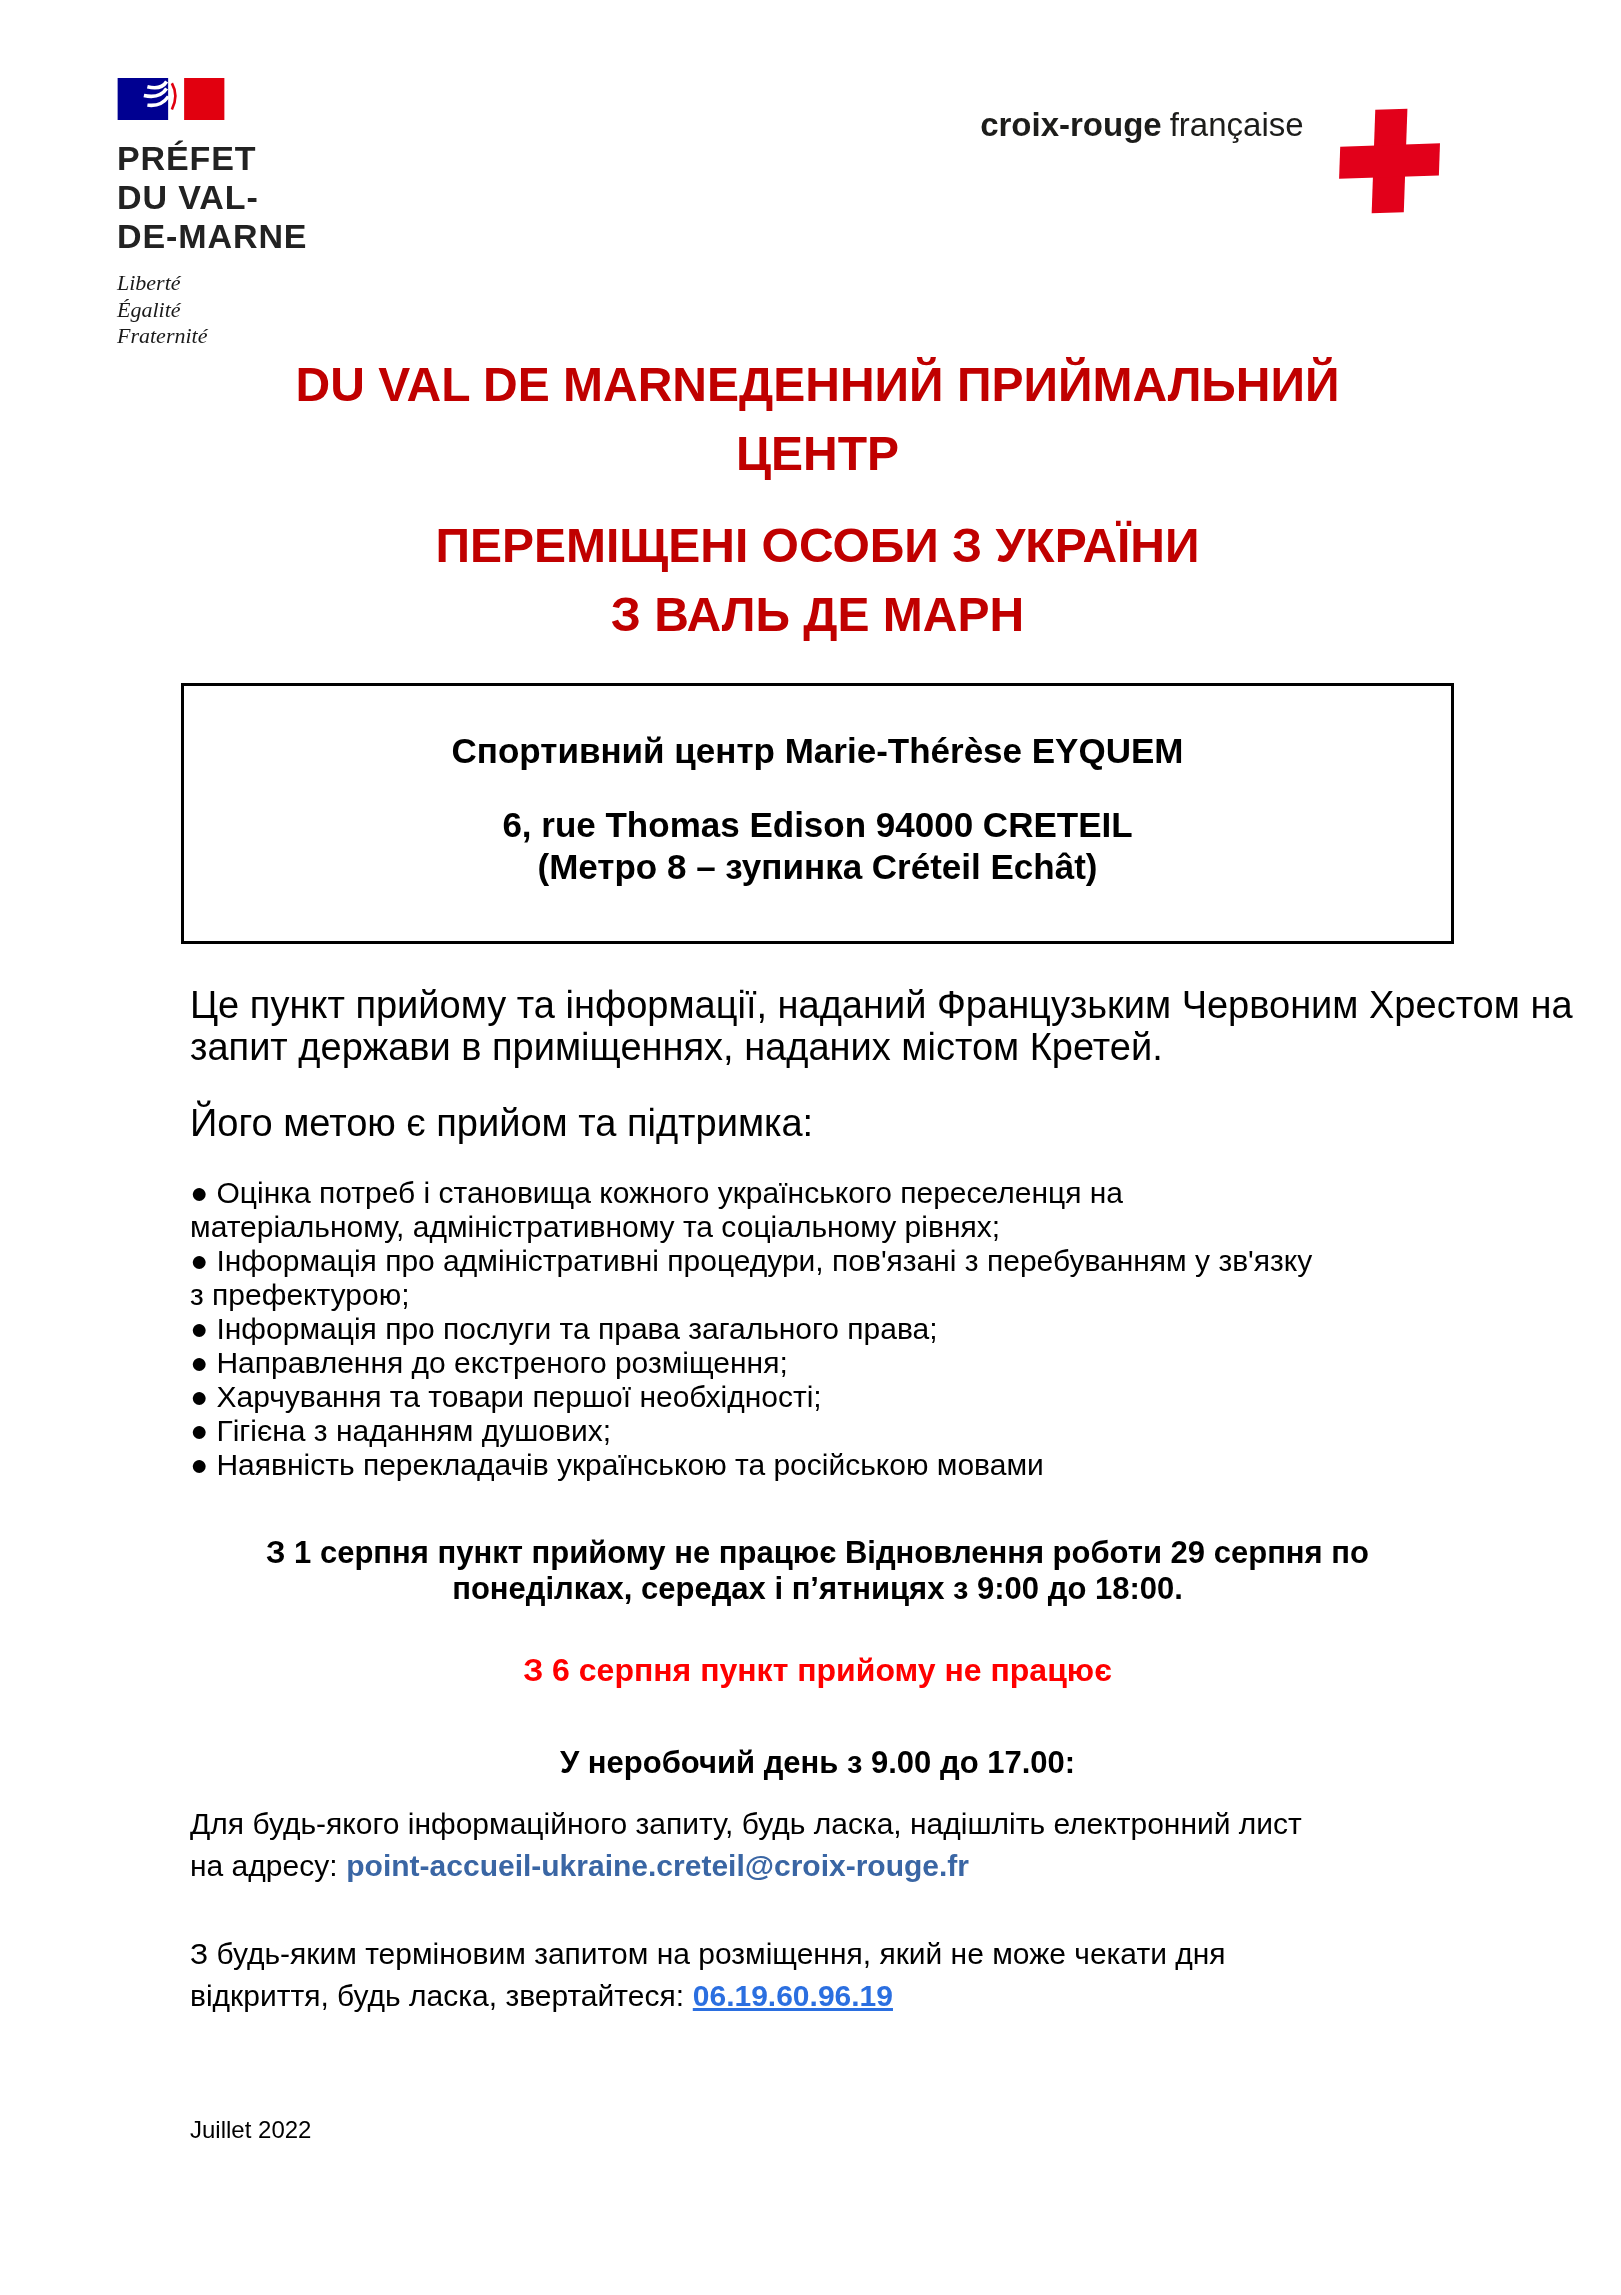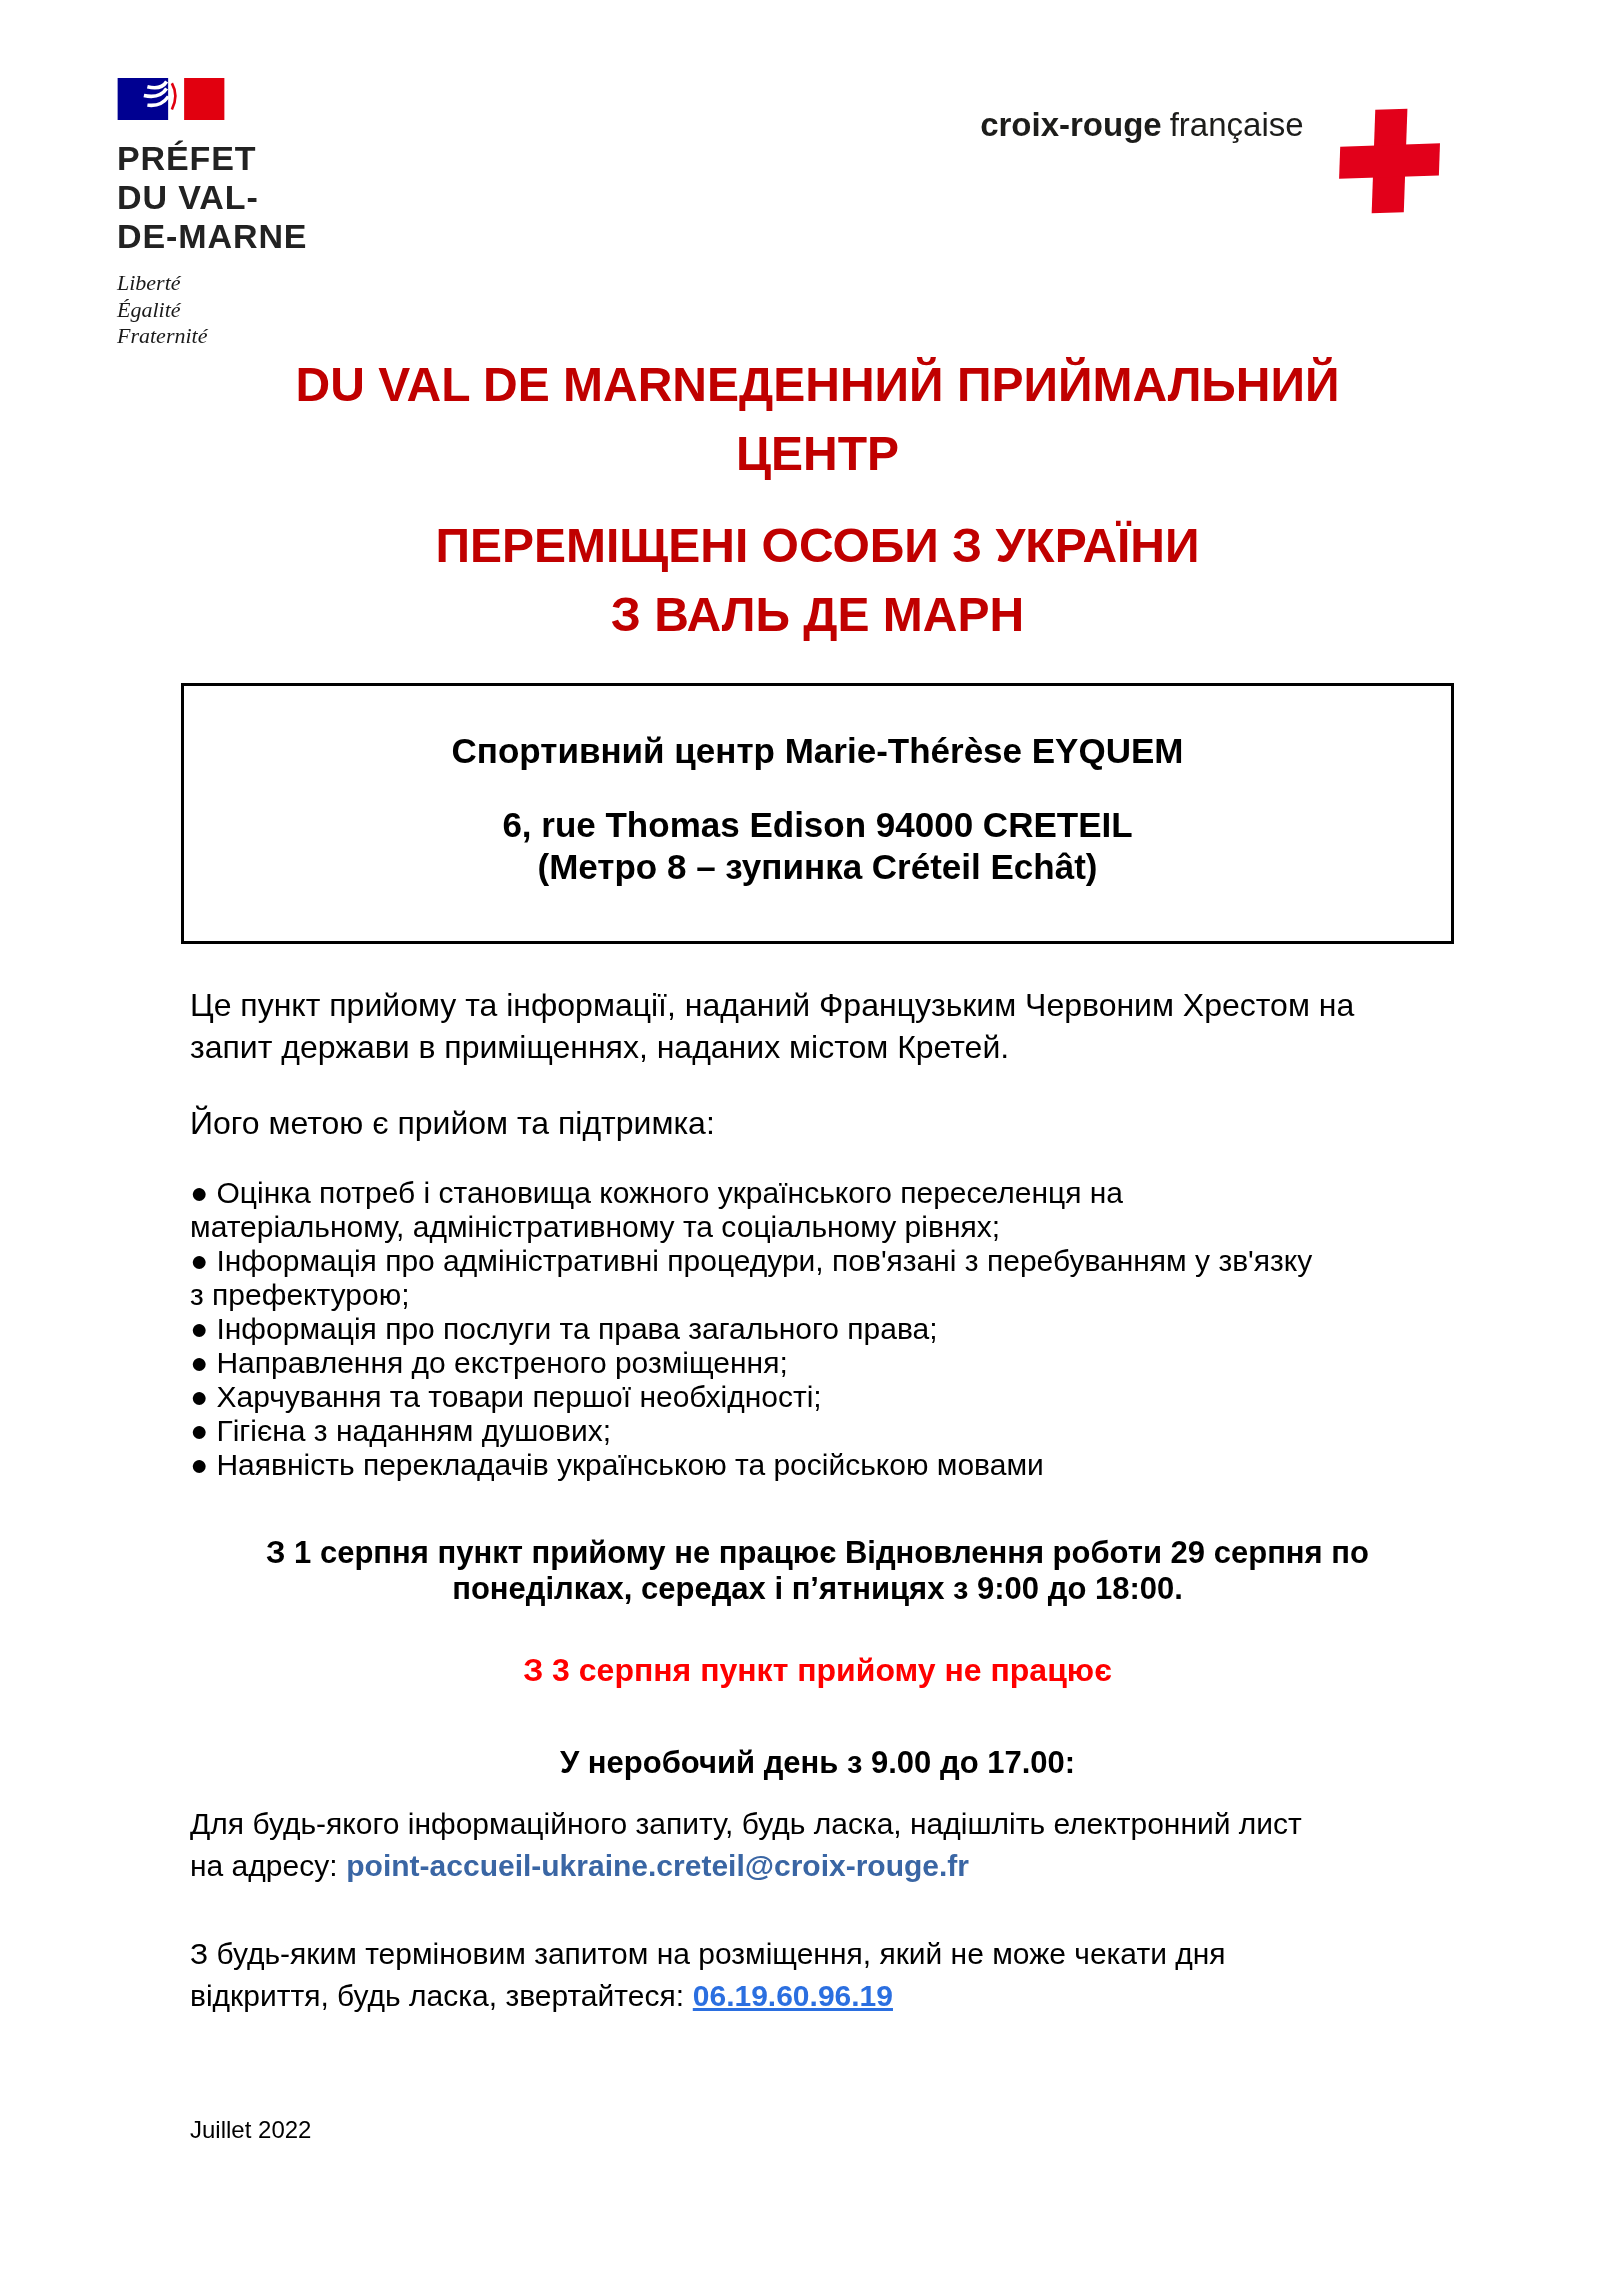--- a/index.html
+++ b/index.html
@@ -43,21 +43,21 @@
 
   
   .location-box{
     border:3.5px solid #000;margin:34px -8.8px 0 -8.8px;
     padding:44px 17.7px 53px 17.7px;text-align:center;font-weight:bold;
   }
   .location-box .box-heading{font-size:35px;line-height:42px;margin-bottom:32px;white-space:nowrap;}
   .location-box .lines div{font-size:35px;line-height:42px;white-space:nowrap;}
 
   
-  .para{margin-top:40px;font-size:32px;}
+  .para{margin-top:40px;font-size:38px;}
   .para .lines div, .para div{line-height:42px;white-space:nowrap;}
   .purpose{margin-top:34px;}
   .bullet-list{margin-top:32px;font-size:30px;}
 
   .closure-notice{margin-top:53px;text-align:center;font-weight:bold;font-size:31px;}
 
   .red-notice{margin-top:42px;text-align:center;font-weight:bold;font-size:32px;color:var(--alert-red);line-height:42px;}
 
   .nonworking-heading{margin-top:51px;text-align:center;font-weight:bold;font-size:31px;line-height:42px;}
 
@@ -148,21 +148,21 @@
       <div>● Харчування та товари першої необхідності;</div>
       <div>● Гігієна з наданням душових;</div>
       <div>● Наявність перекладачів українською та російською мовами</div>
     </div>
 
   <div class="closure-notice lines">
       <div>З 1 серпня пункт прийому не працює Відновлення роботи 29 серпня по</div>
       <div>понеділках, середах і п’ятницях з 9:00 до 18:00.</div>
     </div>
 
-  <div class="red-notice">З 3 серпня пункт прийому не працює</div>
+  <div class="red-notice">З 6 серпня пункт прийому не працює</div>
 
   <div class="nonworking-heading">У неробочий день з 9.00 до 17.00:</div>
 
   <div class="contact-para">
     <div>Для будь-якого інформаційного запиту, будь ласка, надішліть електронний лист</div>
     <div>
       <span>на адресу:</span><a href="#" class="email-link">point-accueil-ukraine.creteil@croix-rouge.fr</a>
     </div>
   </div>
 

